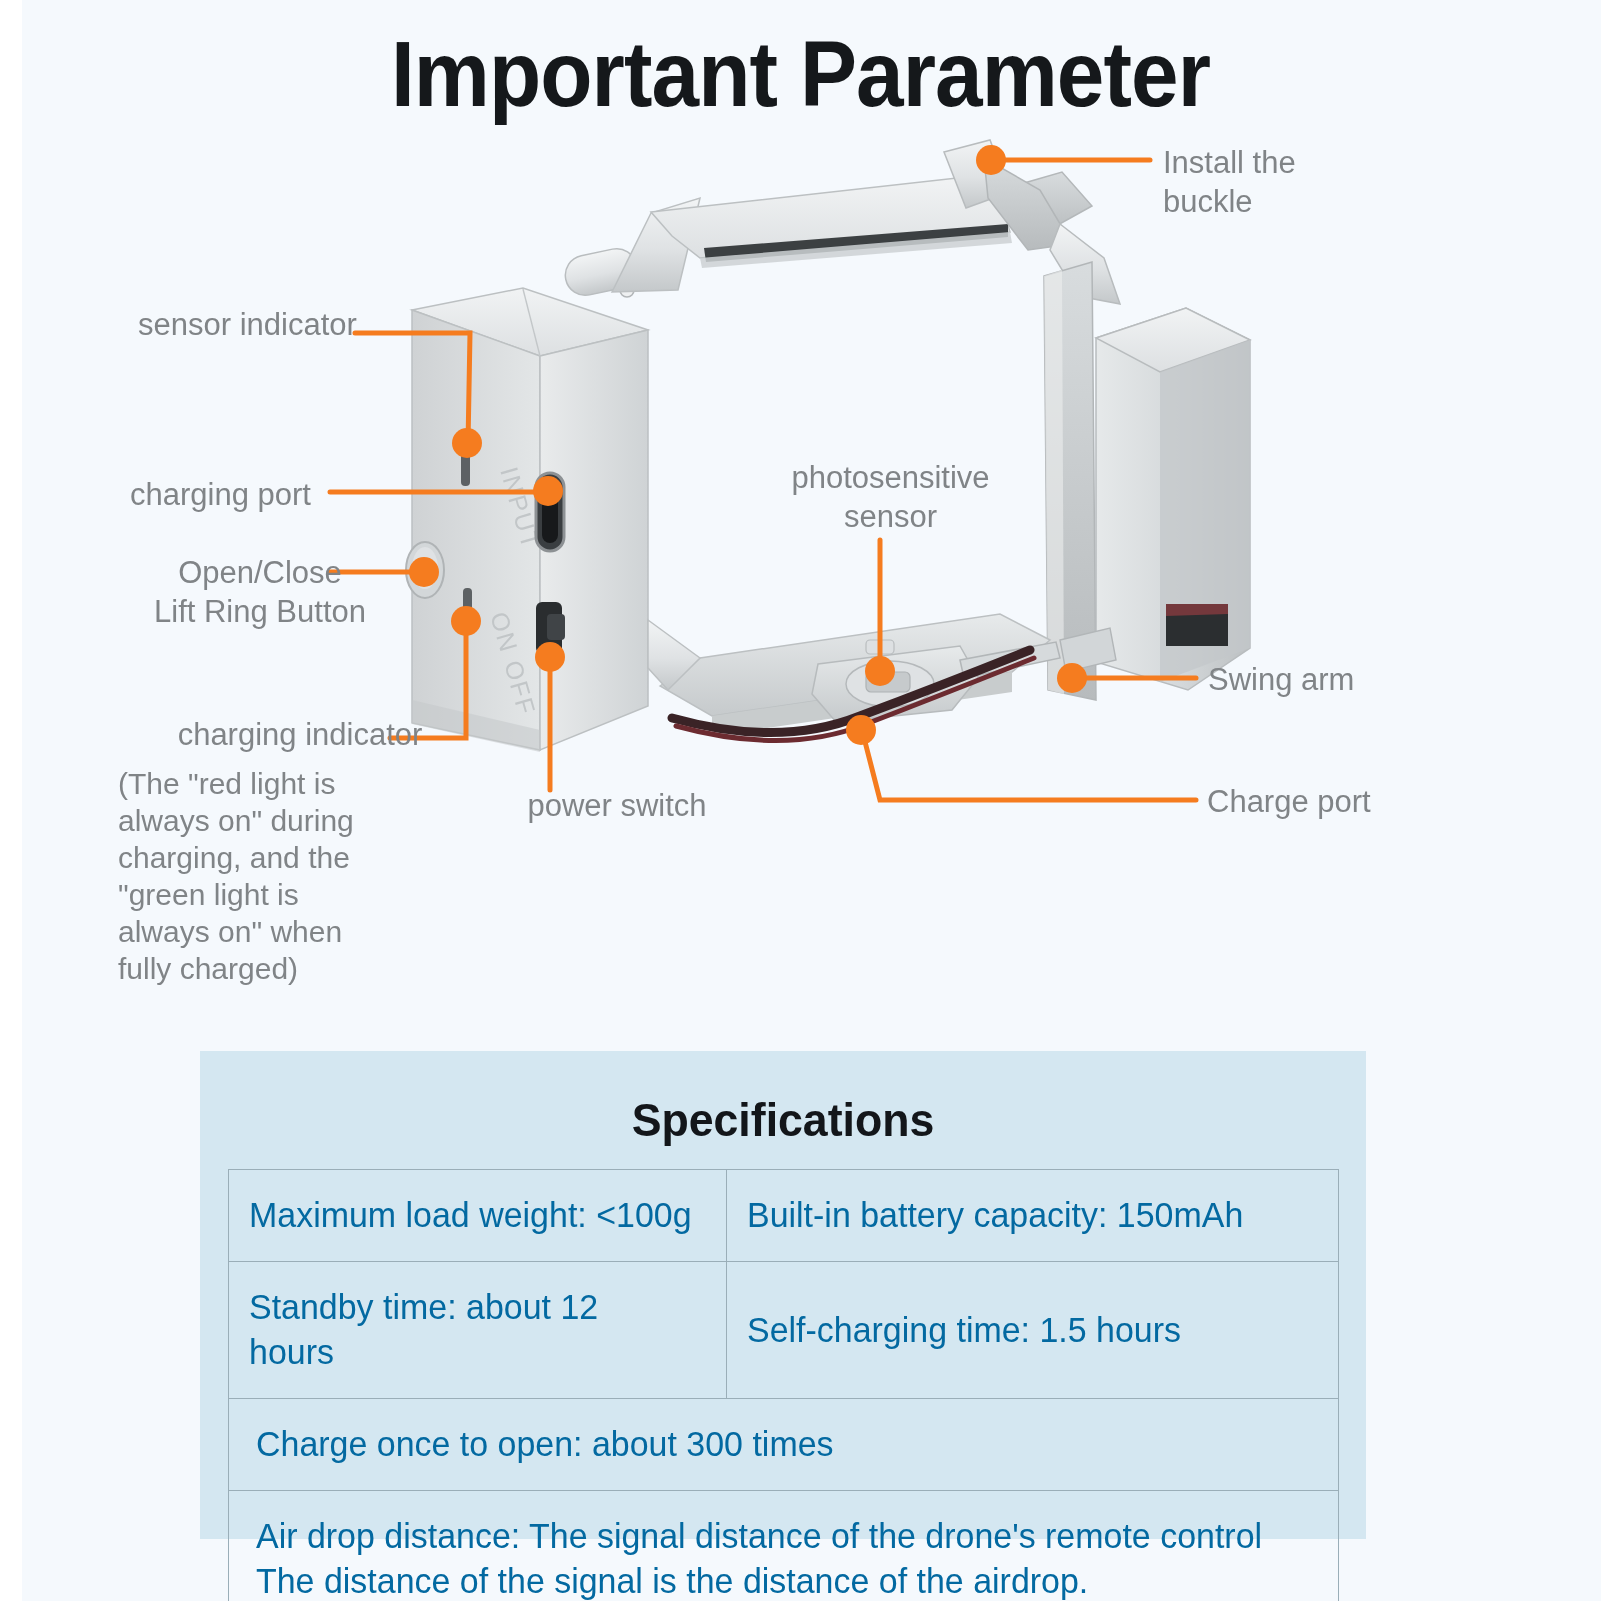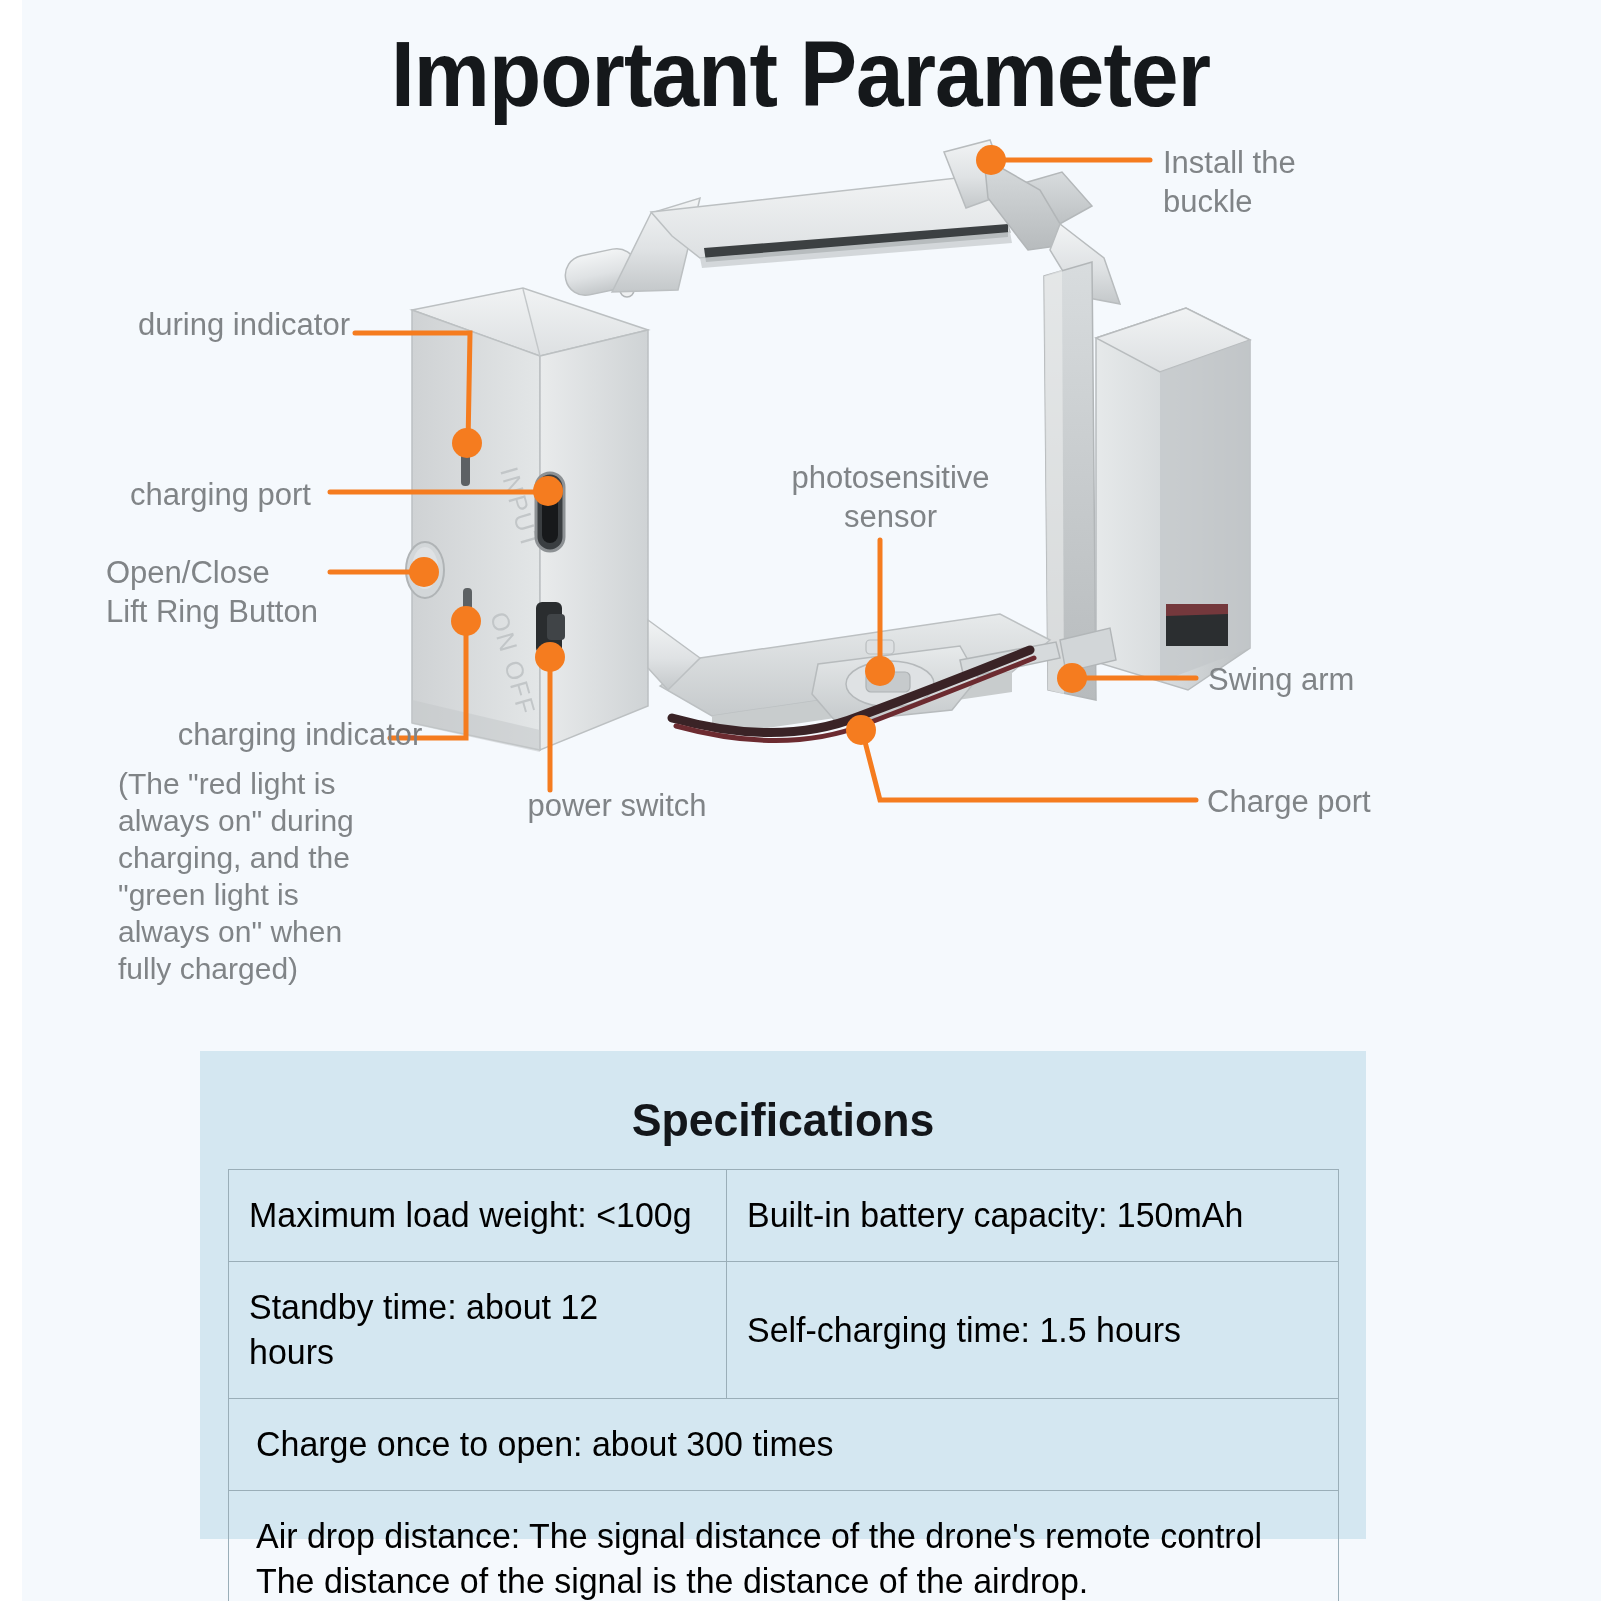--- a/index.html
+++ b/index.html
@@ -62,21 +62,21 @@
     position: absolute;
     color: #808487;
     font-size: 31px;
     line-height: 39px;
     font-family: "Liberation Sans", sans-serif;
     white-space: pre-line;
   }
 
   #label-switch-indicator   { left: 138px; top: 305px;  width: 330px; text-align: left; }
   #label-charging-port      { left: 130px; top: 475px;  width: 300px; text-align: left; }
-  #label-open-close         { left: 106px;  top: 553px;  width: 330px; }
+  #label-open-close         { left: 95px;  top: 553px;  width: 330px; text-align: center; }
   #label-charging-indicator { left: 115px; top: 715px;  width: 370px; text-align: center; }
   #label-charging-note      { left: 118px; top: 765px;  width: 300px; text-align: left;
                               font-size: 30px; line-height: 37px; }
   #label-power-switch       { left: 452px; top: 786px;  width: 330px; text-align: center; }
   #label-install-buckle     { left: 1163px; top: 143px; width: 300px; text-align: left; }
   #label-photosensitive     { left: 758px; top: 458px;  width: 265px; text-align: center; }
   #label-swing-arm          { left: 1208px; top: 660px; width: 330px; text-align: left; }
   #label-mount-port         { left: 1207px; top: 782px; width: 330px; text-align: left; }
 
   
@@ -107,21 +107,21 @@
     width: 1110px;
     border-collapse: collapse;
     table-layout: fixed;
   }
   #spec-table td {
     border: 1px solid #9aaeb8;
     padding: 22px 20px 24px 20px;
     font-family: "Liberation Sans Narrow", "Liberation Sans", sans-serif;
     font-size: 35px;
     line-height: 45px;
-    color: #000000;
+    color: #0369a1;
     vertical-align: middle;
     transform-origin: left center;
     white-space: pre-line;
   }
   #spec-table td.cell-left  { width: 498px; }
   #spec-table td.cell-right { width: 612px; }
   #spec-table td.cell-wide  { width: 1110px; padding-left: 27px; }
   #spec-table td .cell-text { display: inline-block; transform: scaleX(0.97); transform-origin: left center; }
 </style>
 </head>
@@ -291,21 +291,21 @@
       <circle cx="424" cy="572" r="15"></circle>
       <circle cx="466" cy="621" r="15"></circle>
       <circle cx="550" cy="657" r="15"></circle>
       <circle cx="991" cy="160" r="15"></circle>
       <circle cx="880" cy="671" r="15"></circle>
       <circle cx="1072" cy="678" r="15"></circle>
       <circle cx="861" cy="730" r="15"></circle>
     </g>
   </svg>
 
-  <div class="callout" id="label-switch-indicator">during indicator</div>
+  <div class="callout" id="label-switch-indicator">sensor indicator</div>
   <div class="callout" id="label-charging-port">charging port</div>
   <div class="callout" id="label-open-close">Open/Close
 Lift Ring Button</div>
   <div class="callout" id="label-charging-indicator">charging indicator</div>
   <div class="callout" id="label-charging-note">(The "red light is
 always on" during
 charging, and the
 "green light is
 always on" when
 fully charged)</div>

